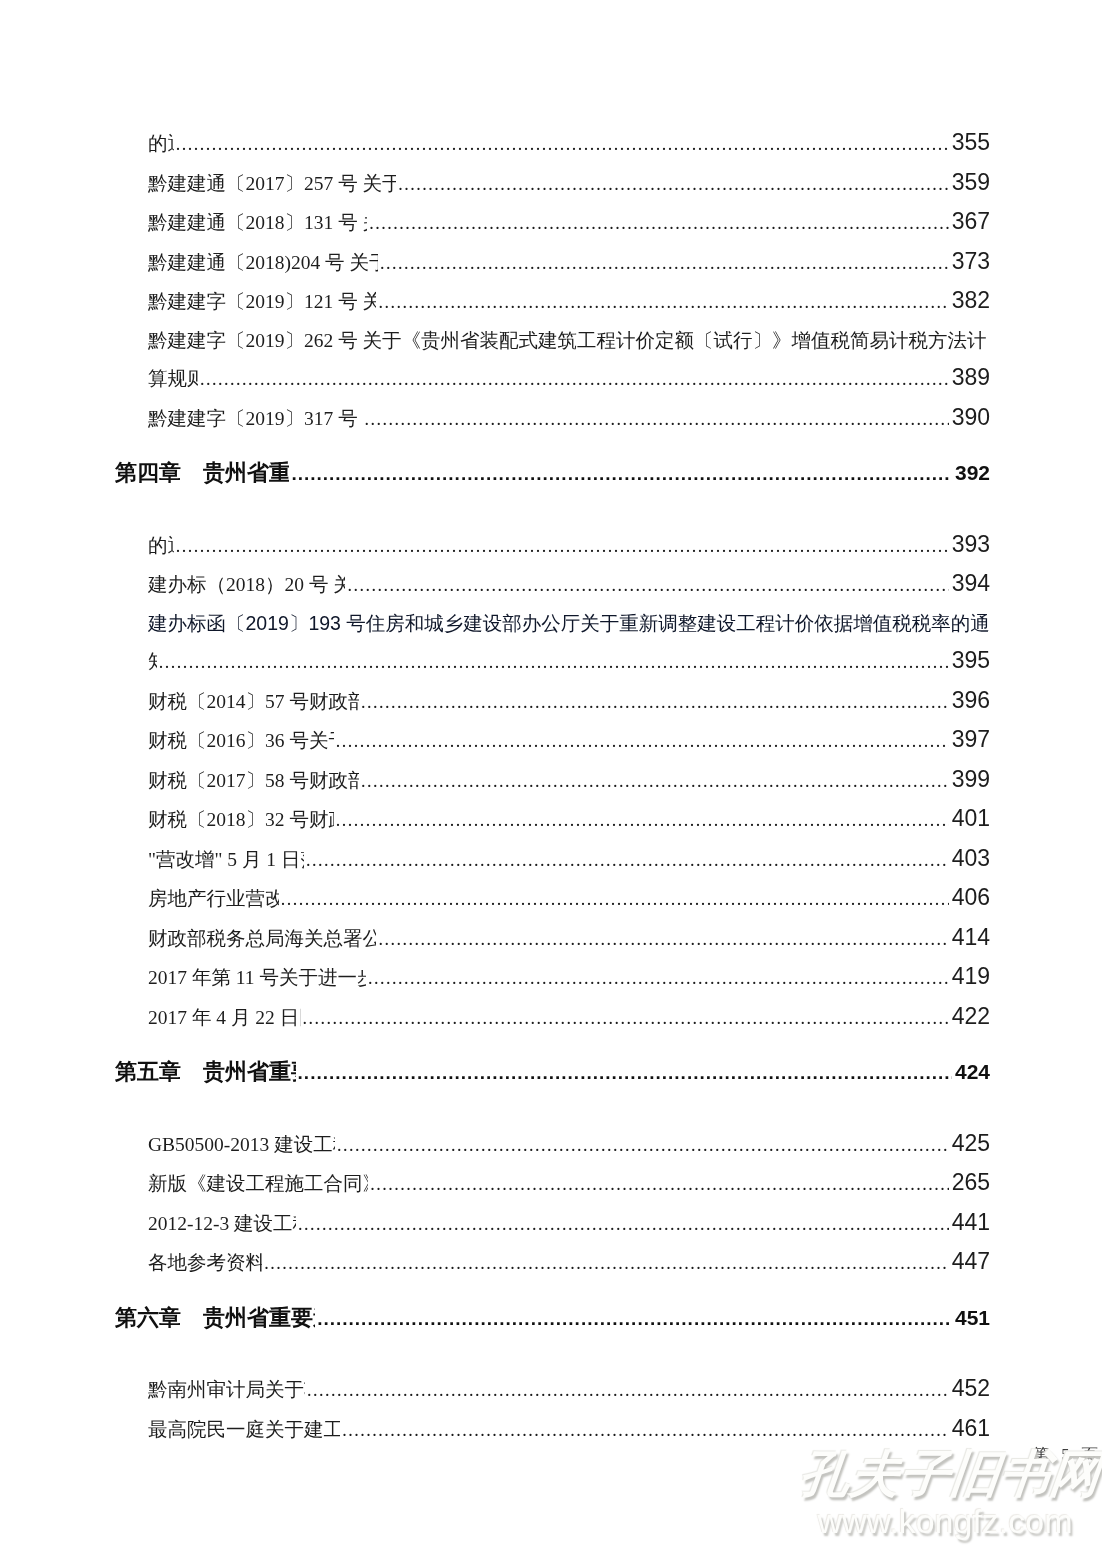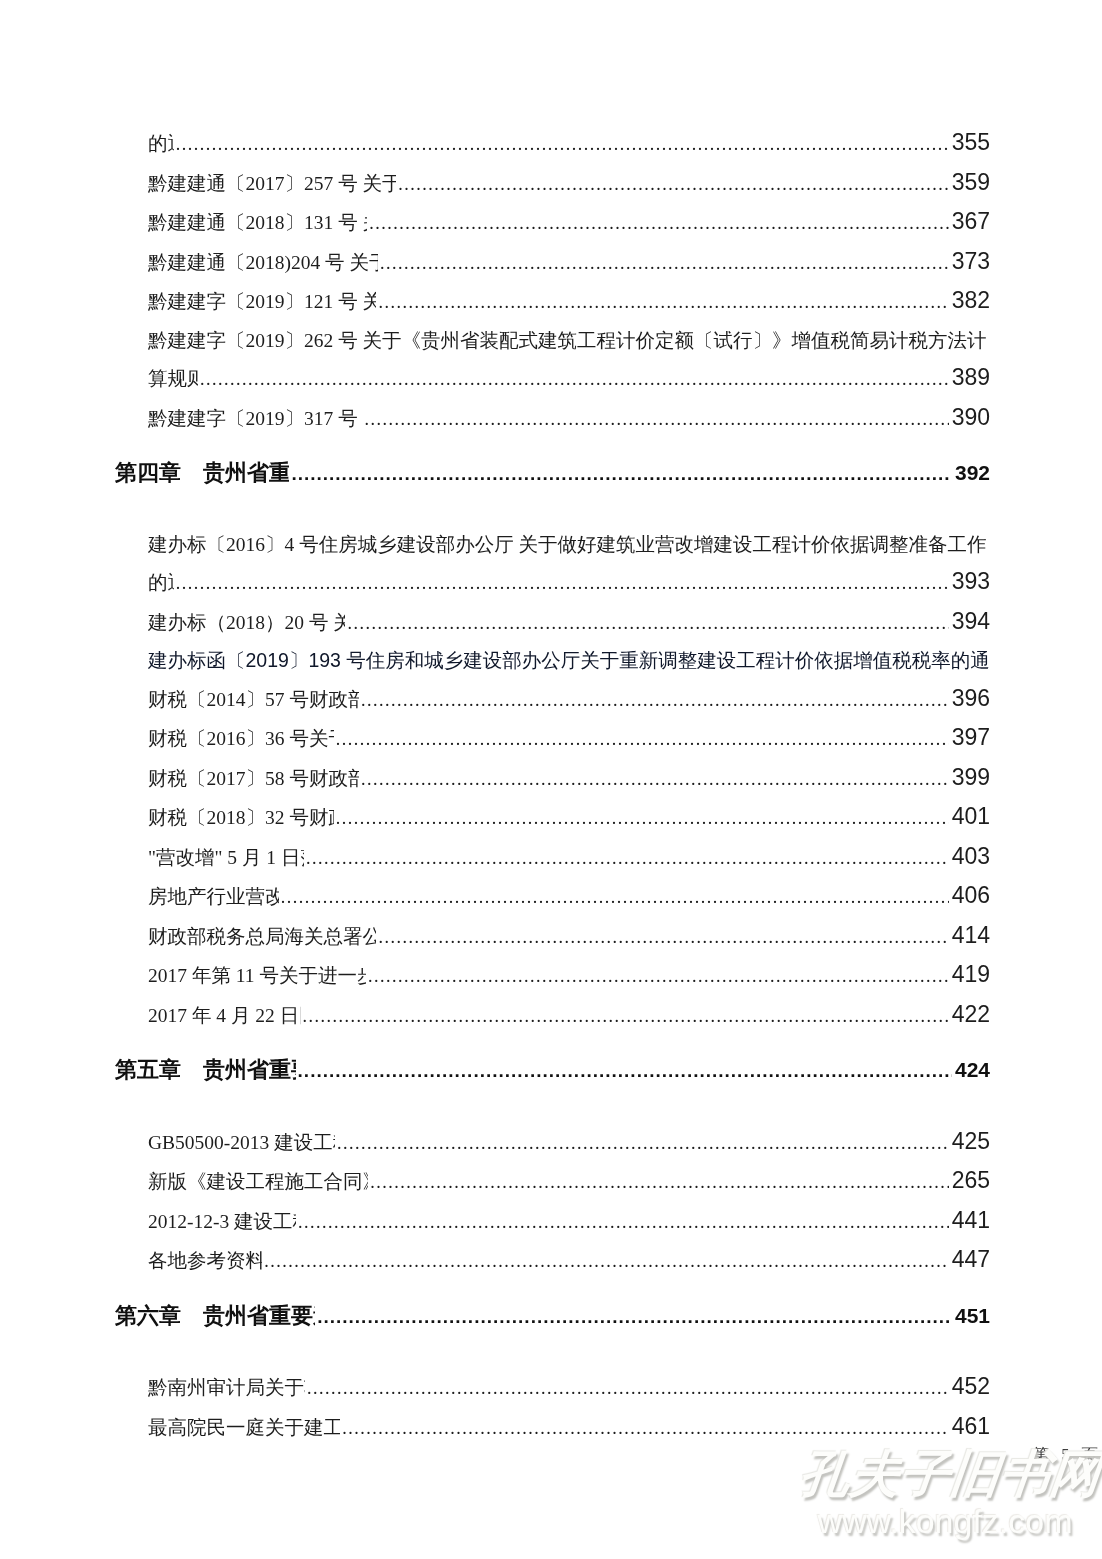--- a/index.html
+++ b/index.html
@@ -140,34 +140,36 @@
         <span class="toc-text">黔建建字〔2019〕317 号  关于调整贵州省建设工程计价依据规费费率的通知</span>
         <span class="dots"></span>
         <span class="toc-page">390</span>
       </div>
       <div class="toc-row chapter">
         <span class="toc-text">第四章　贵州省重要造价文件资料汇编　营改增类</span>
         <span class="dots"></span>
         <span class="toc-page">392</span>
       </div>
       <div class="toc-row entry">
-        <span class="toc-text">建办标〔2016〕4 号住房城乡建设部办公厅 关于做好建筑业营改增建设工程计价依据调整准备工作</span>
-      </div>
-      <div class="toc-row entry">
         <span class="toc-text">的通知</span>
         <span class="dots"></span>
         <span class="toc-page">393</span>
       </div>
       <div class="toc-row entry">
         <span class="toc-text">建办标（2018）20 号  关于调整建设工程计价依据增值税税率的通知</span>
         <span class="dots"></span>
         <span class="toc-page">394</span>
       </div>
       <div class="toc-row entry hei">
         <span class="toc-text">建办标函〔2019〕193 号住房和城乡建设部办公厅关于重新调整建设工程计价依据增值税税率的通</span>
+      </div>
+      <div class="toc-row entry">
+        <span class="toc-text">知</span>
+        <span class="dots"></span>
+        <span class="toc-page">395</span>
       </div>
       <div class="toc-row entry">
         <span class="toc-text">财税〔2014〕57 号财政部国家税务总局关于简并增值税征收率政策的通知</span>
         <span class="dots"></span>
         <span class="toc-page">396</span>
       </div>
       <div class="toc-row entry">
         <span class="toc-text">财税〔2016〕36 号关于全面推开营业税改征增值税试点的通知</span>
         <span class="dots"></span>
         <span class="toc-page">397</span>

